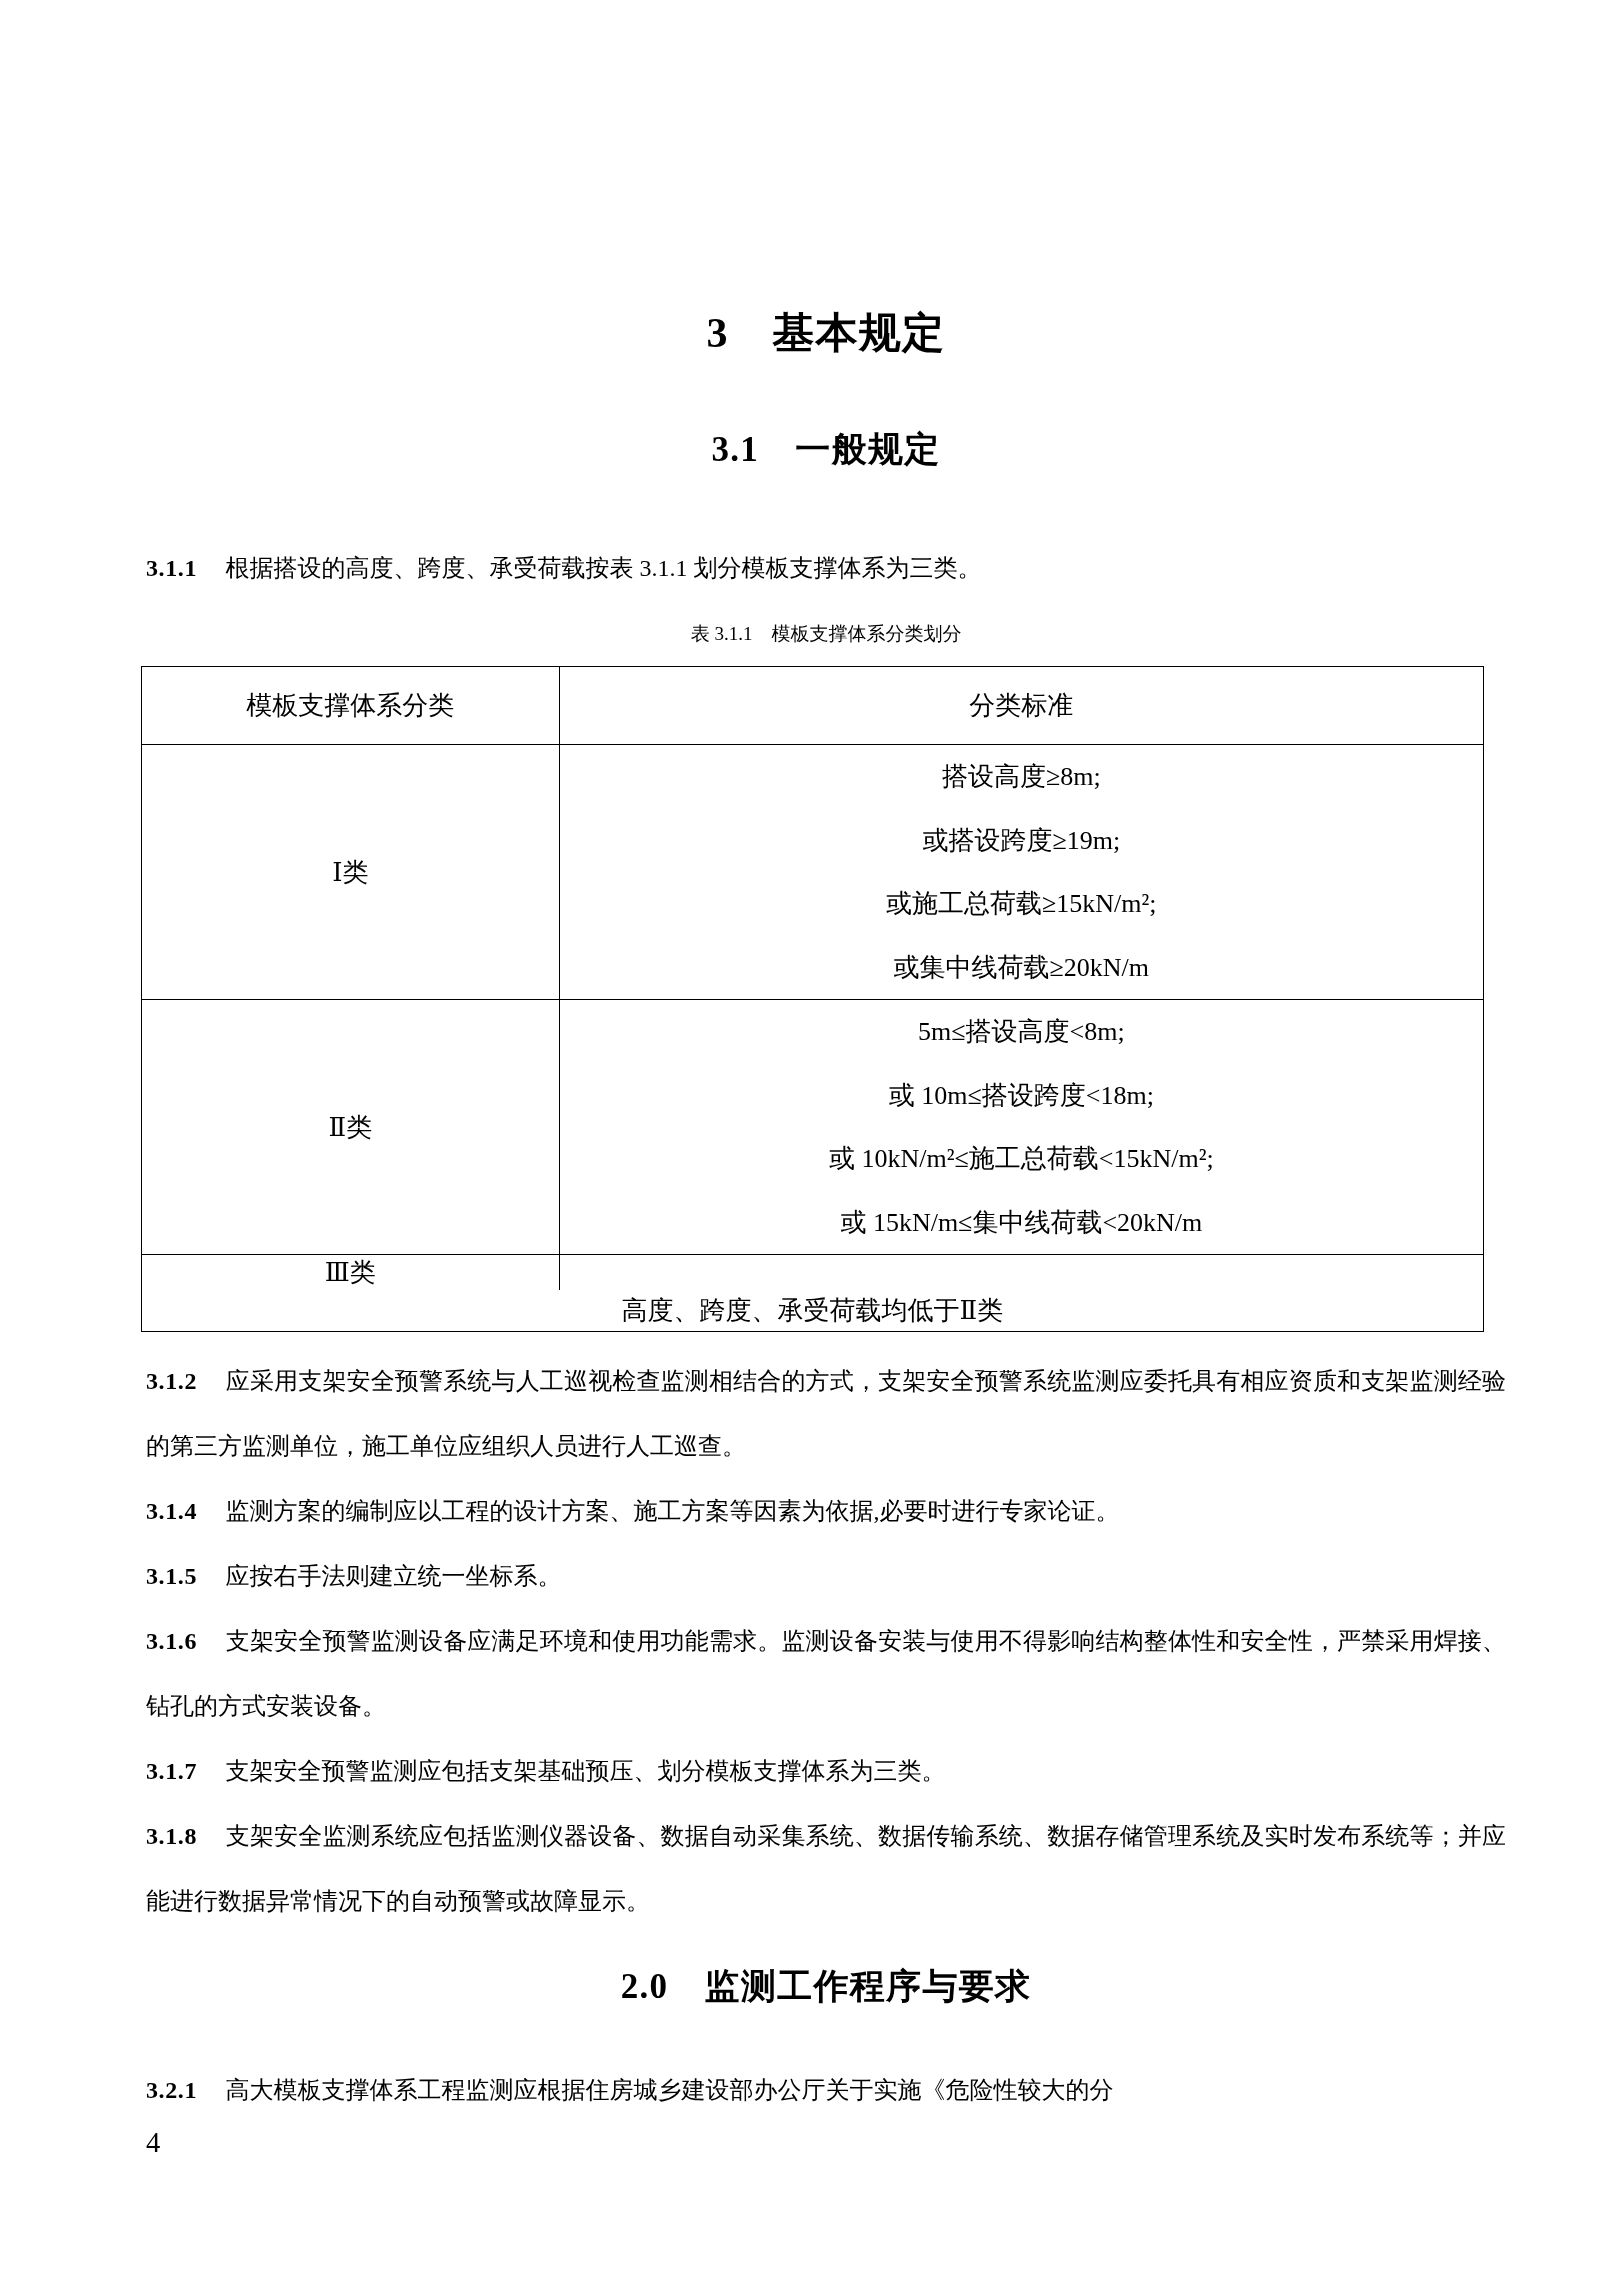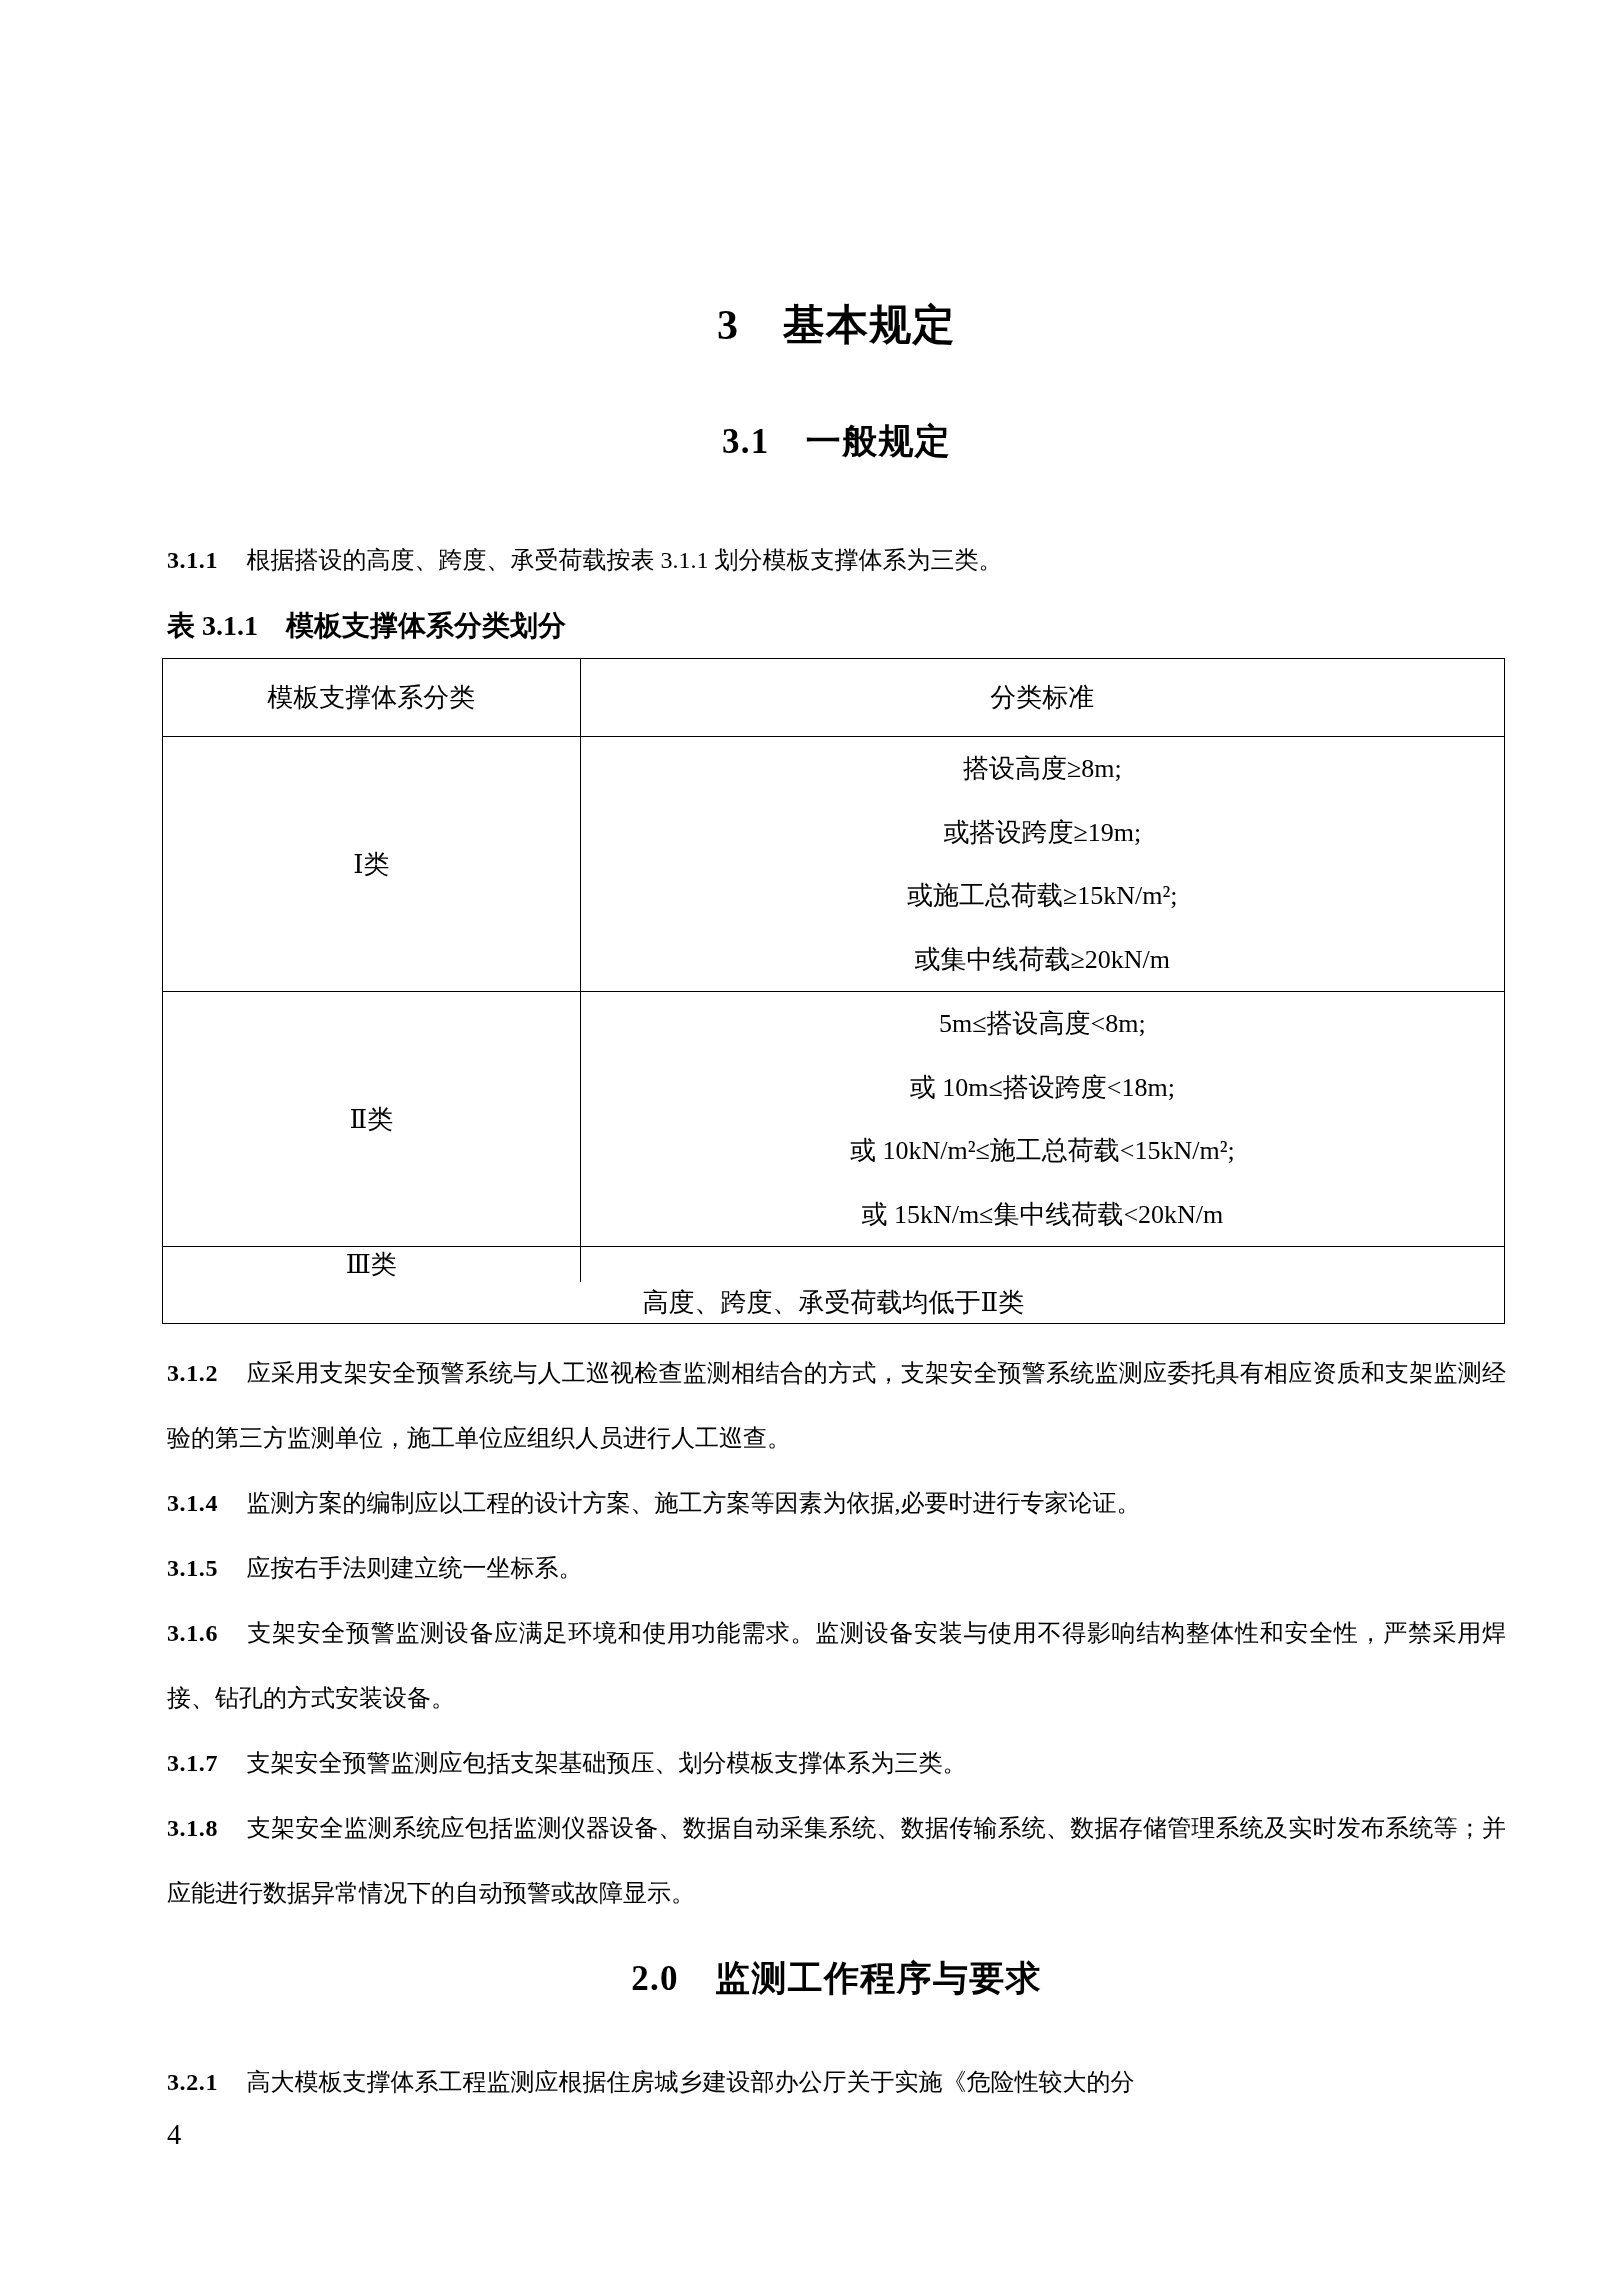--- a/index.html
+++ b/index.html
@@ -7,22 +7,21 @@
     position: relative;
     width: 1624px;
     height: 2295px;
     margin: 0 auto;
     background: #ffffff;
     color: #000000;
     font-family: "Liberation Serif", "DejaVu Serif", serif;
     overflow: hidden;
   }
   .content {
-    padding: 0 118px 0 146px;
-    margin-left: 21px;
+    padding: 8px 118px 0 146px;
   }
   .h1 {
     margin: 0;
     padding-top: 300px;
     font-size: 42px;
     line-height: 51px;
     font-weight: bold;
     text-align: center;
     letter-spacing: 1.3px;
   }
@@ -44,24 +43,24 @@
   .clause-first {
     margin-top: 64px;
   }
   .cnum {
     font-weight: bold;
     margin-right: 28.6px;
     letter-spacing: 0.6px;
   }
   .tbl-caption {
     margin: 17px 0 0 0;
-    font-size: 28px;
+    font-size: 19px;
     line-height: 31px;
-    font-weight: bold;
-    text-align: left;
+    font-weight: normal;
+    text-align: center;
   }
   .tbl {
     width: 1341px;
     margin: 17px 0 0 -5.2px;
     border: 1.9px solid #000;
     font-size: 26px;
   }
   .tr {
     display: flex;
     border-bottom: 1.9px solid #000;

